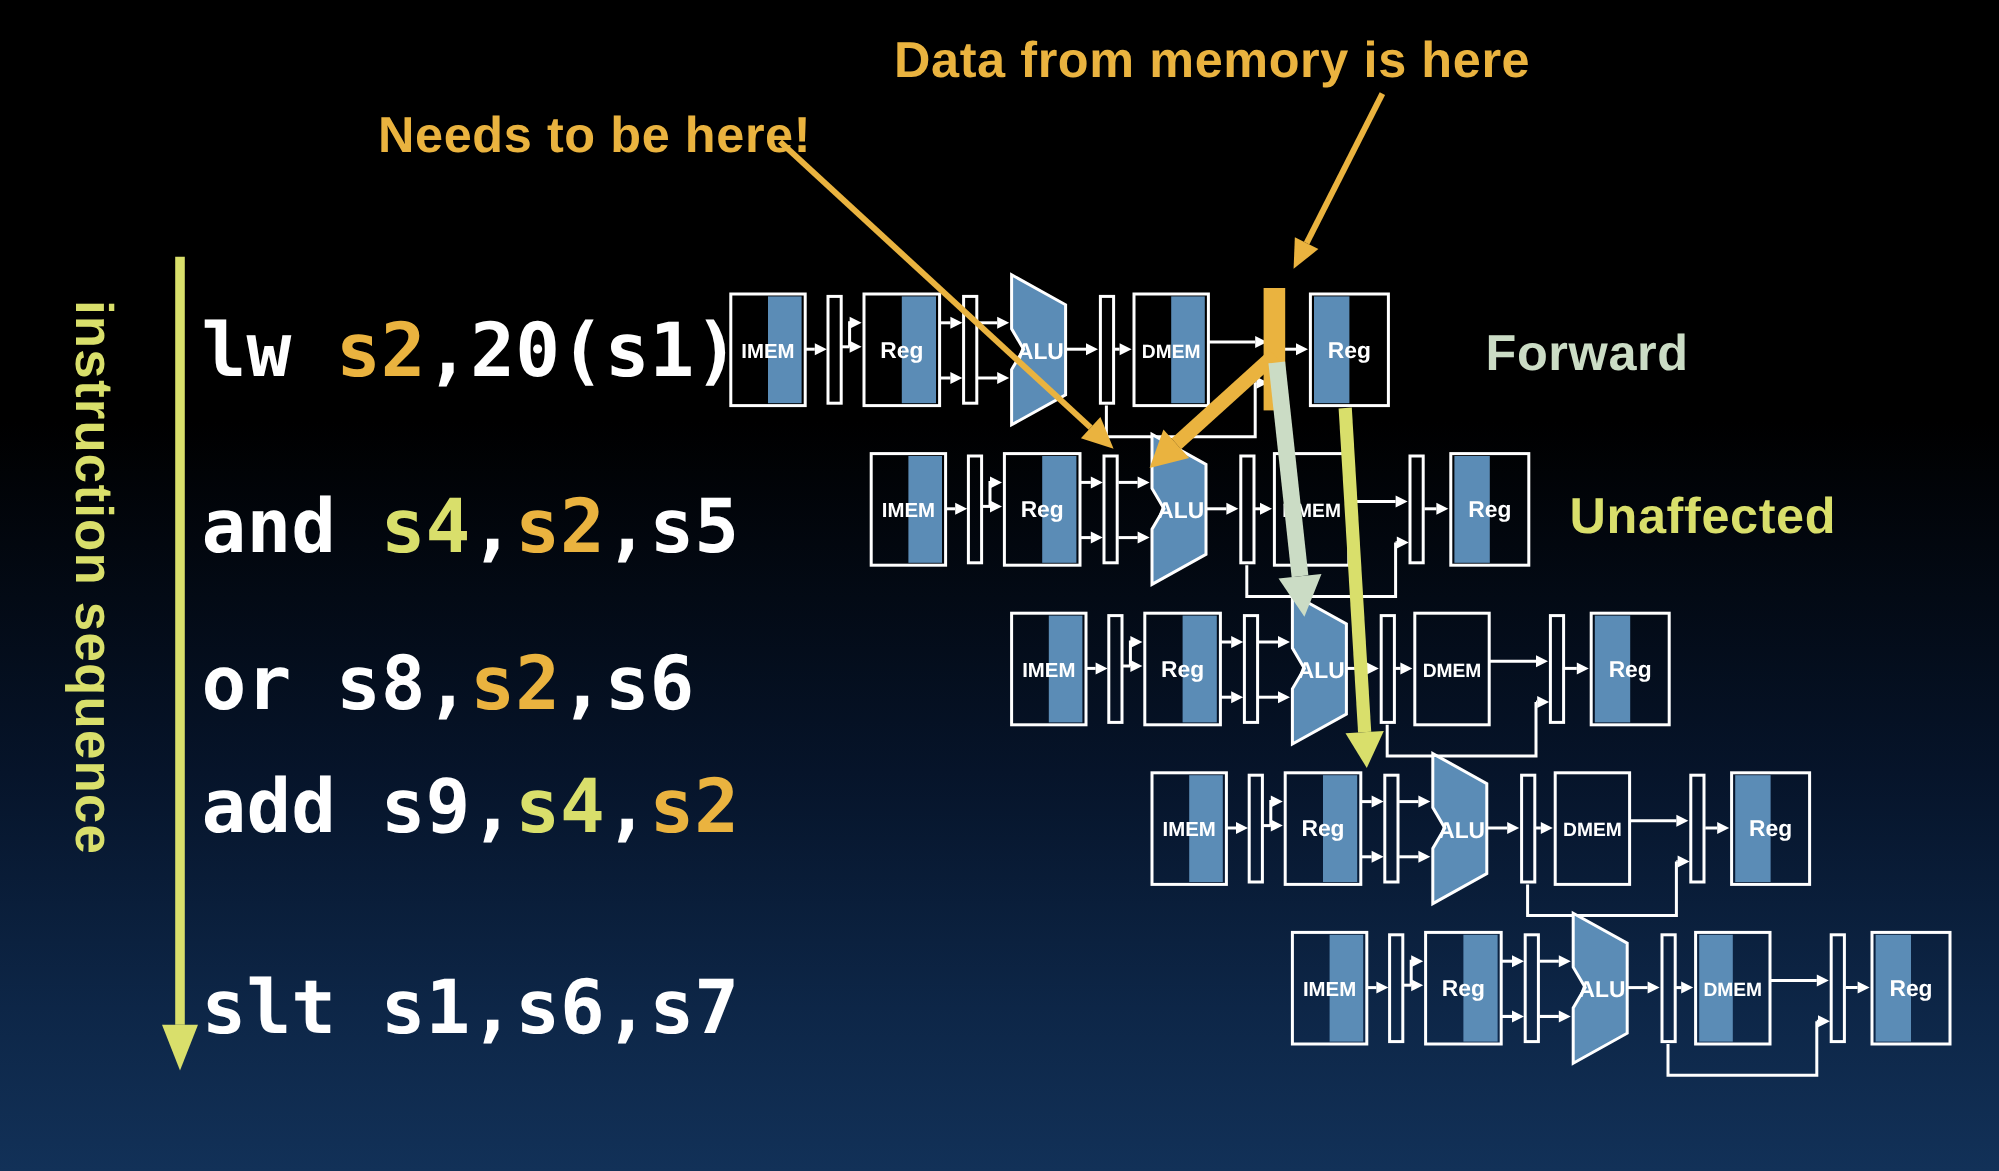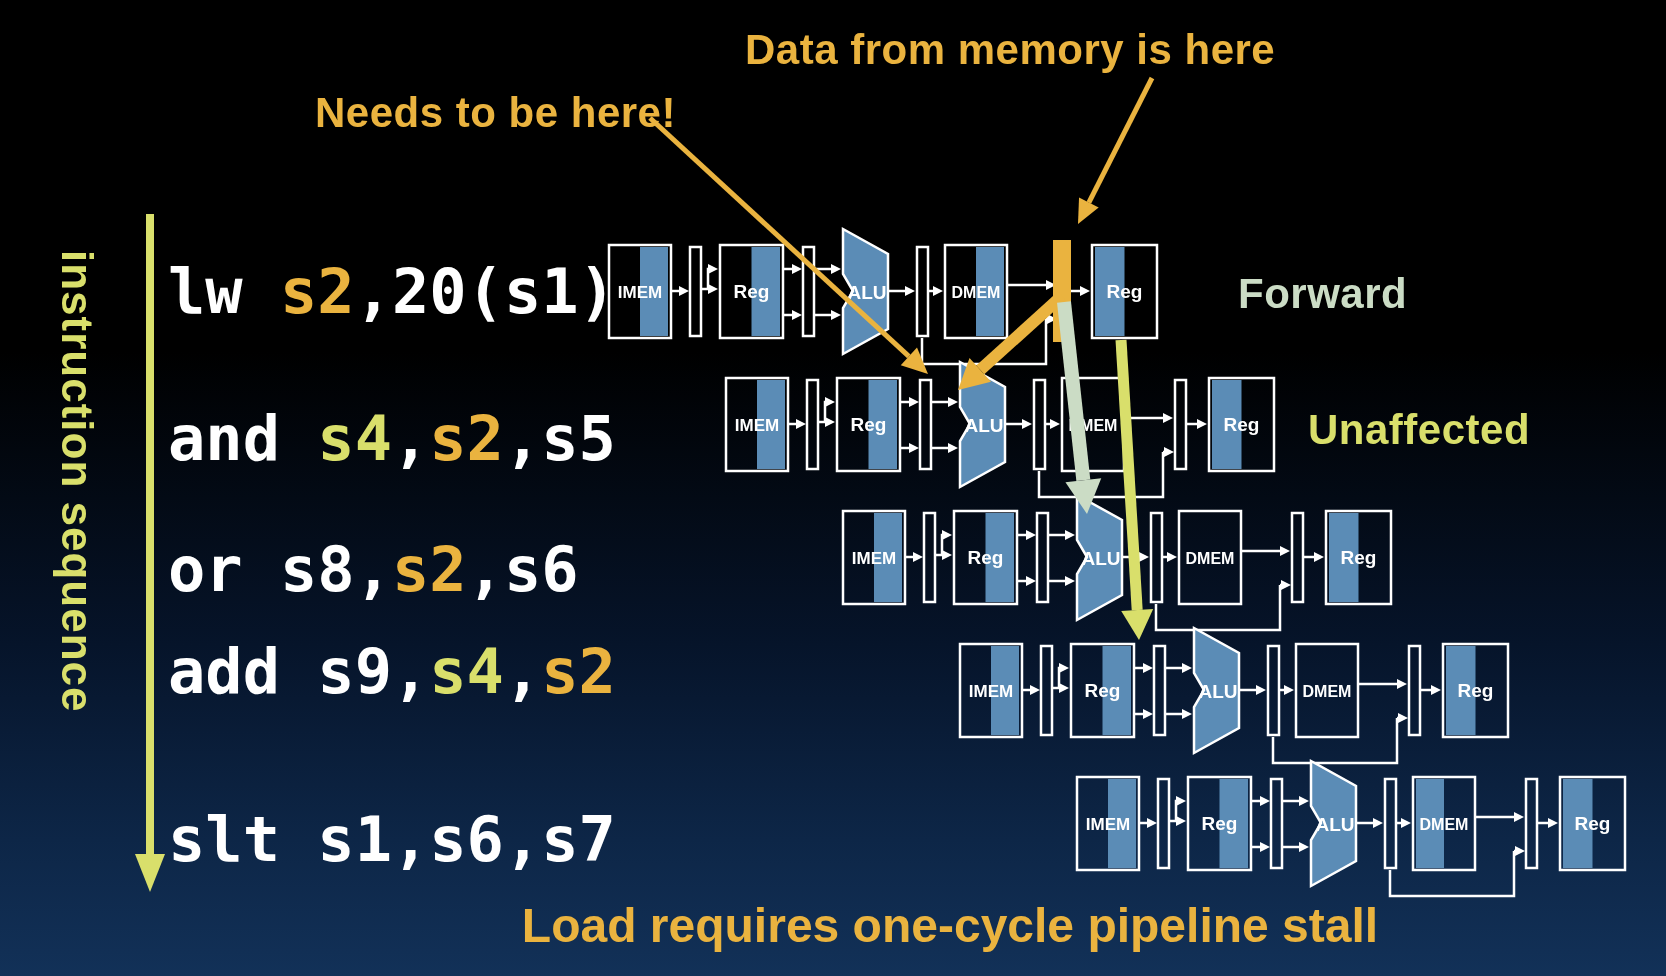--- a/index.html
+++ b/index.html
@@ -295,21 +295,20 @@
 
   <div class="ann orange ann-mem">Data from memory is here</div>
 
   <div class="ann orange ann-stall">
   </div>
 
   <div class="ann yellowgreen ann-unaffected">Unaffected</div>
 
   <div class="ann palegreen ann-forward">Forward</div>
 
-  <div class="caption orange">Load requires one-cycle pipeline stall</div>
 
   <div class="seq-label yellowgreen">instruction sequence</div>
 
   <div id="instructions">
       <div class="code-line" style="top: 255px;"><span style="color: rgb(255, 255, 255);">lw </span><span style="color: rgb(234, 179, 63);">s2</span><span style="color: rgb(255, 255, 255);">,20(s1)</span></div>
       <div class="code-line" style="top: 402px;"><span style="color: rgb(255, 255, 255);">and </span><span style="color: rgb(217, 223, 107);">s4</span><span style="color: rgb(255, 255, 255);">,</span><span style="color: rgb(234, 179, 63);">s2</span><span style="color: rgb(255, 255, 255);">,s5</span></div>
       <div class="code-line" style="top: 510px; margin-top: 23px;"><span style="color: rgb(255, 255, 255);">or s8,</span><span style="color: rgb(234, 179, 63);">s2</span><span style="color: rgb(255, 255, 255);">,s6</span></div>
       <div class="code-line" style="top: 635px;"><span style="color: rgb(255, 255, 255);">add s9,</span><span style="color: rgb(217, 223, 107);">s4</span><span style="color: rgb(255, 255, 255);">,</span><span style="color: rgb(234, 179, 63);">s2</span></div>
       <div class="code-line" style="top: 803px;"><span style="color: rgb(255, 255, 255);">slt s1,s6,s7</span></div>
     </div>

